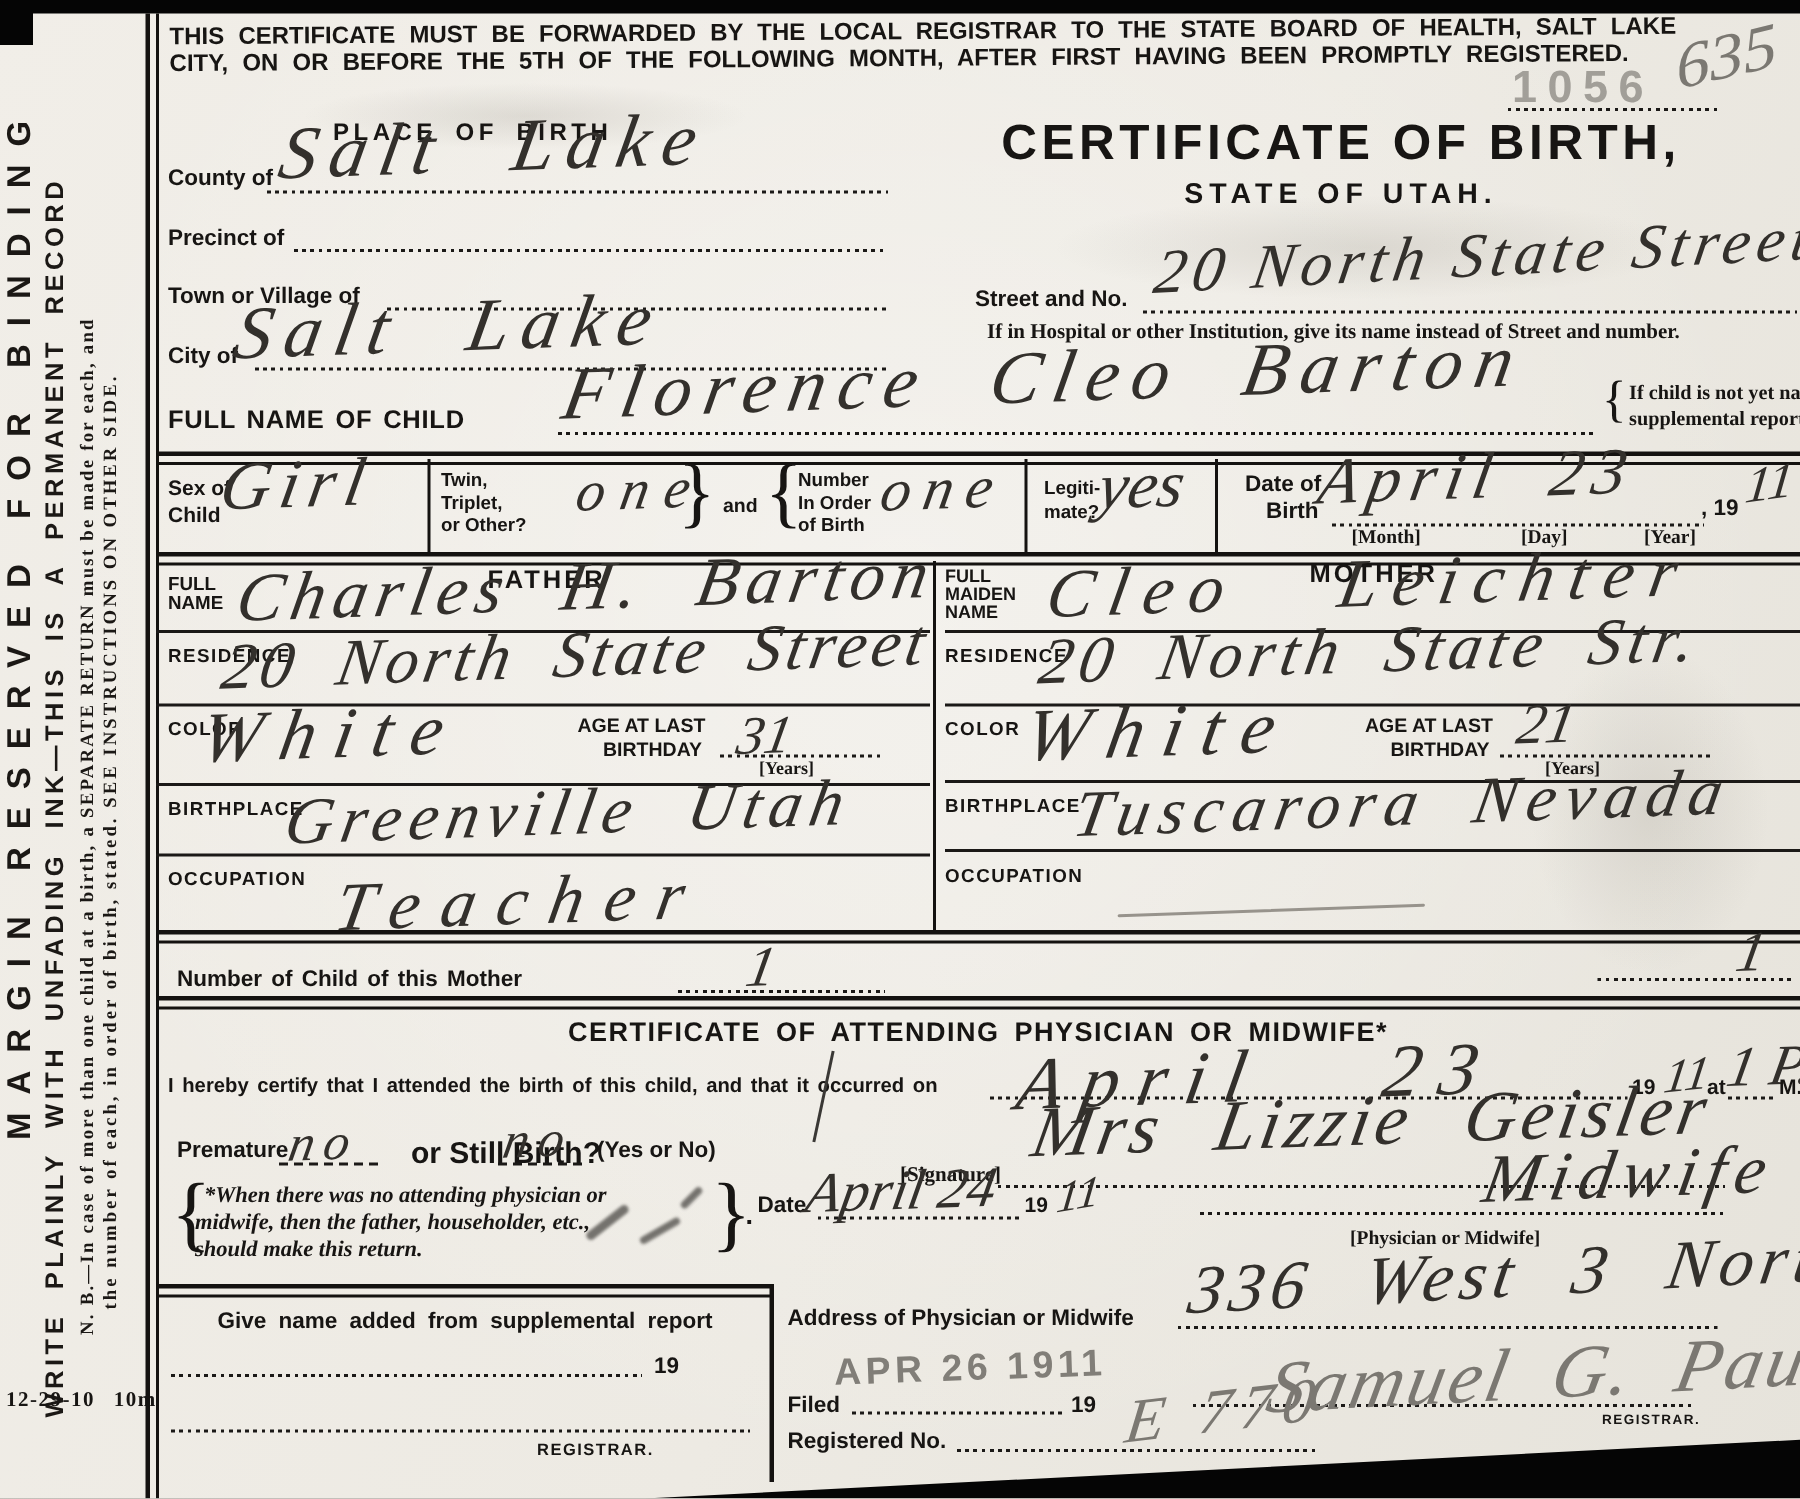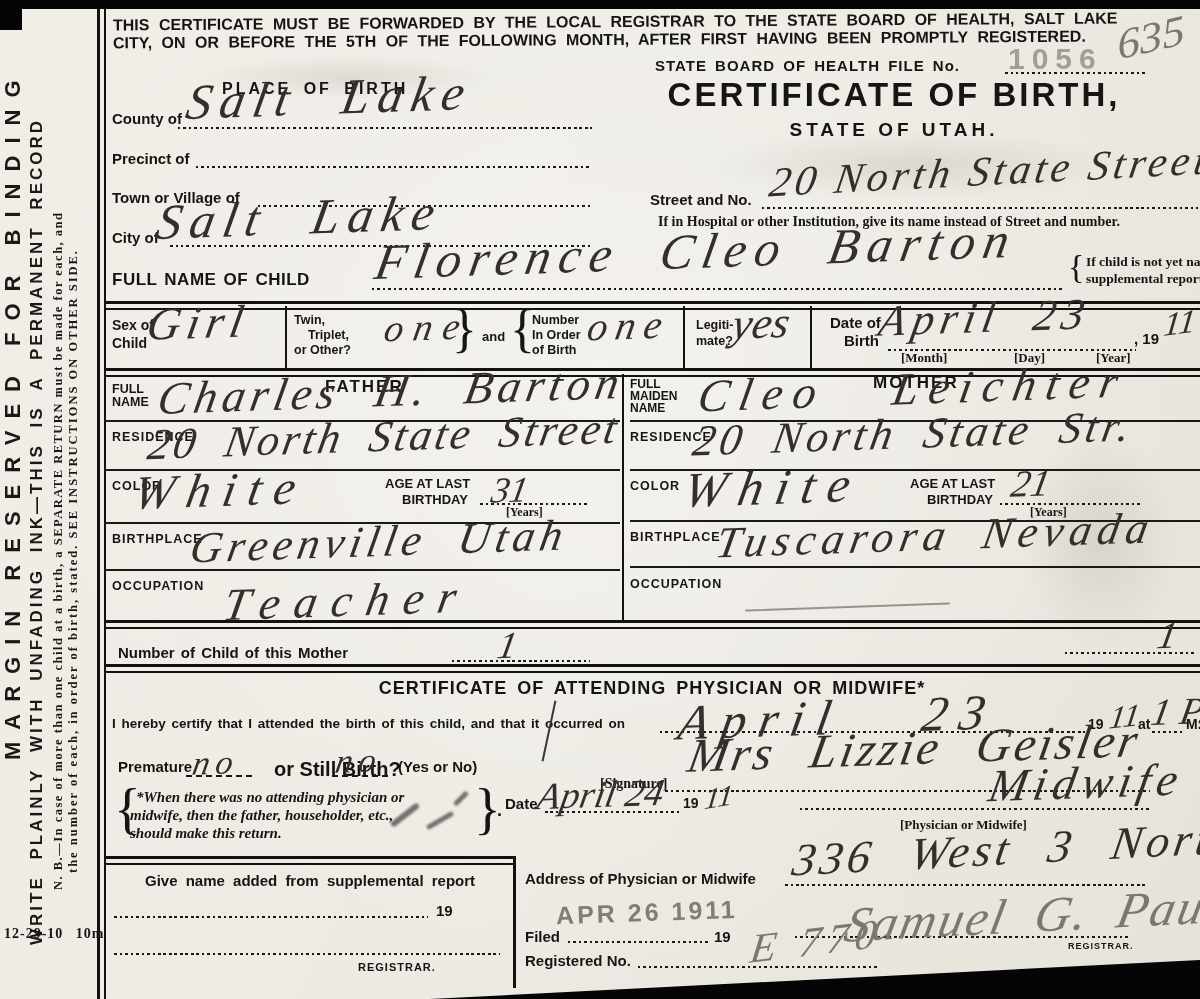--- a/index.html
+++ b/index.html
@@ -46,21 +46,20 @@
   <div class="vtext ser" style="left:51px;top:145px;height:745px;width:16px;font-size:12.5px;font-weight:bold;letter-spacing:1.5px;">N. B.—In case of more than one child at a birth, a SEPARATE RETURN must be made for each, and</div>
   <div class="vtext ser" style="left:66px;top:168px;height:705px;width:16px;font-size:12.5px;font-weight:bold;letter-spacing:2px;">the number of each, in order of birth, stated.  SEE INSTRUCTIONS ON OTHER SIDE.</div>
   <div class="lab ser" style="left:4px;top:926px;font-size:14px;letter-spacing:1px;word-spacing:8px;">12-29-10   10m</div>
 
   <div class="vline" style="left:97px;top:9px;height:990px;width:3px;"></div>
   <div class="vline" style="left:104px;top:9px;height:990px;"></div>
 
   <div class="lab" style="left:113px;top:13px;font-size:16px;word-spacing:5px;transform:rotate(-0.4deg);">THIS CERTIFICATE MUST BE FORWARDED BY THE LOCAL REGISTRAR TO THE STATE BOARD OF HEALTH, SALT LAKE</div>
   <div class="lab" style="left:113px;top:31px;font-size:16px;word-spacing:5px;transform:rotate(-0.4deg);">CITY, ON OR BEFORE THE 5TH OF THE FOLLOWING MONTH, AFTER FIRST HAVING BEEN PROMPTLY REGISTERED.</div>
 
-  <div class="lab" style="left:655px;top:57px;font-size:15px;letter-spacing:1px;word-spacing:3px;">STATE BOARD OF HEALTH FILE No.</div>
   <div class="dots" style="left:1005px;top:72px;width:140px;"></div>
   <div class="lab pencil" style="left:1008px;top:42px;font-size:30px;letter-spacing:7px;opacity:.65;">1056</div>
   <div class="hw pencil" style="left:1118px;top:16px;font-size:44px;transform:skewX(-10deg) rotate(-14deg);">635</div>
 
   <div class="lab" style="left:222px;top:80px;font-size:16px;letter-spacing:3px;word-spacing:5px;">PLACE OF BIRTH</div>
   <div class="lab" style="left:112px;top:110px;font-size:15px;">County of</div>
   <div class="dots" style="left:178px;top:127px;width:414px;"></div>
   <div class="hw" style="left:188px;top:72px;font-size:50px;letter-spacing:8px;word-spacing:24px;">Salt Lake</div>
 
   <div class="lab ctr" style="left:588px;top:76px;width:612px;font-size:33px;letter-spacing:3px;">CERTIFICATE OF BIRTH,</div>
@@ -92,21 +91,21 @@
   <div class="drule" style="left:104px;top:368px;width:1096px;"></div>
   <div class="vline" style="left:285px;top:306px;height:62px;"></div>
   <div class="vline" style="left:683px;top:306px;height:62px;"></div>
   <div class="vline" style="left:810px;top:306px;height:62px;"></div>
 
   <div class="lab" style="left:112px;top:317px;font-size:14px;">Sex of</div>
   <div class="lab" style="left:112px;top:335px;font-size:14px;">Child</div>
   <div class="hw" style="left:148px;top:300px;font-size:46px;letter-spacing:6px;">Girl</div>
 
   <div class="lab" style="left:294px;top:313px;font-size:12.5px;">Twin,</div>
-  <div class="lab" style="left:308px;top:328px;font-size:12.5px;">Triplet,</div>
+  <div class="lab" style="left:294px;top:328px;font-size:12.5px;">Triplet,</div>
   <div class="lab" style="left:294px;top:343px;font-size:12.5px;">or Other?</div>
   <div class="hw" style="left:385px;top:308px;font-size:38px;letter-spacing:10px;">one</div>
 
   <div class="brace" style="left:452px;top:306px;font-size:52px;">}</div>
   <div class="lab" style="left:482px;top:330px;font-size:13px;">and</div>
   <div class="brace" style="left:510px;top:306px;font-size:52px;">{</div>
   <div class="lab" style="left:532px;top:313px;font-size:12.5px;">Number</div>
   <div class="lab" style="left:532px;top:328px;font-size:12.5px;">In Order</div>
   <div class="lab" style="left:532px;top:343px;font-size:12.5px;">of Birth</div>
   <div class="hw" style="left:588px;top:306px;font-size:40px;letter-spacing:8px;">one</div>

